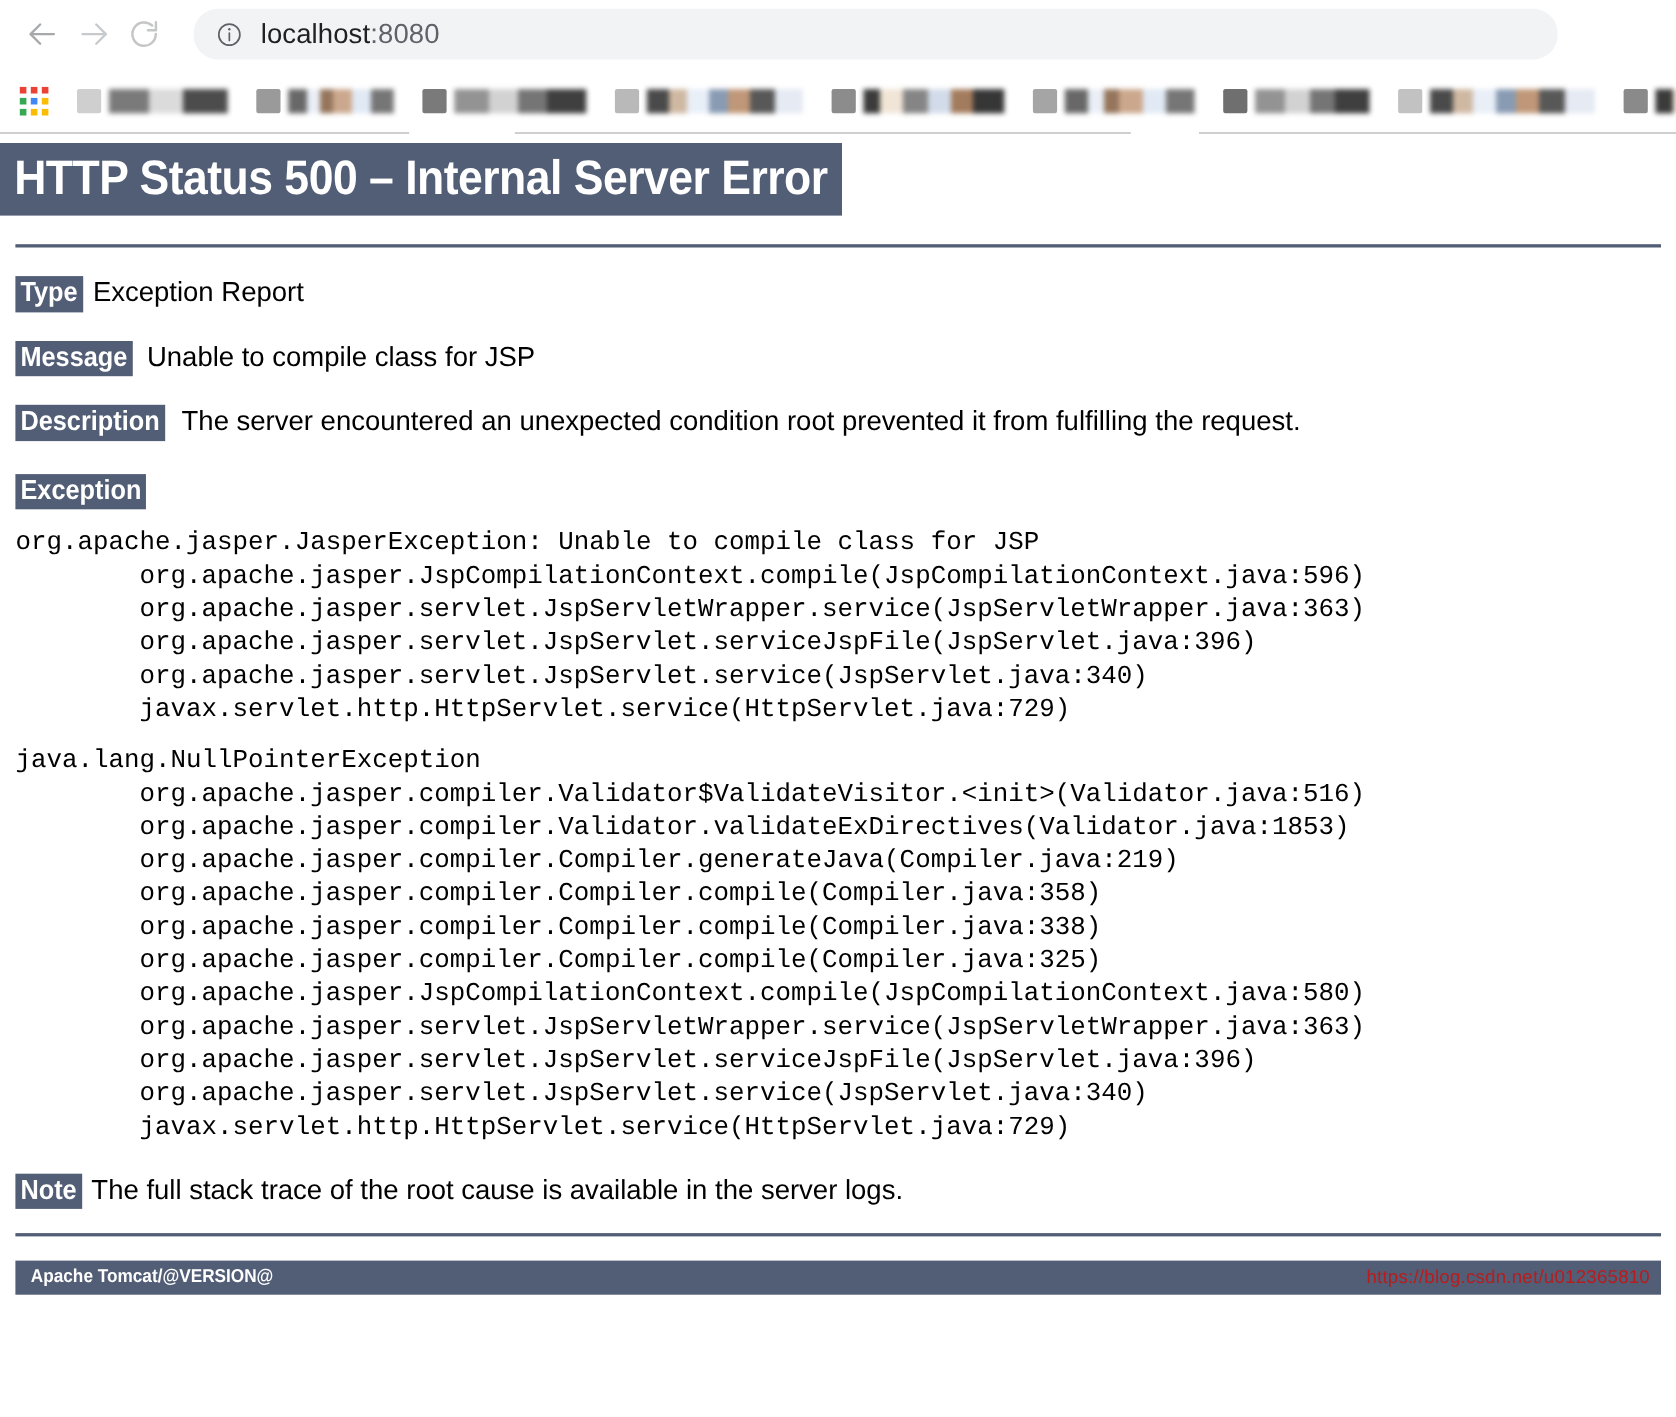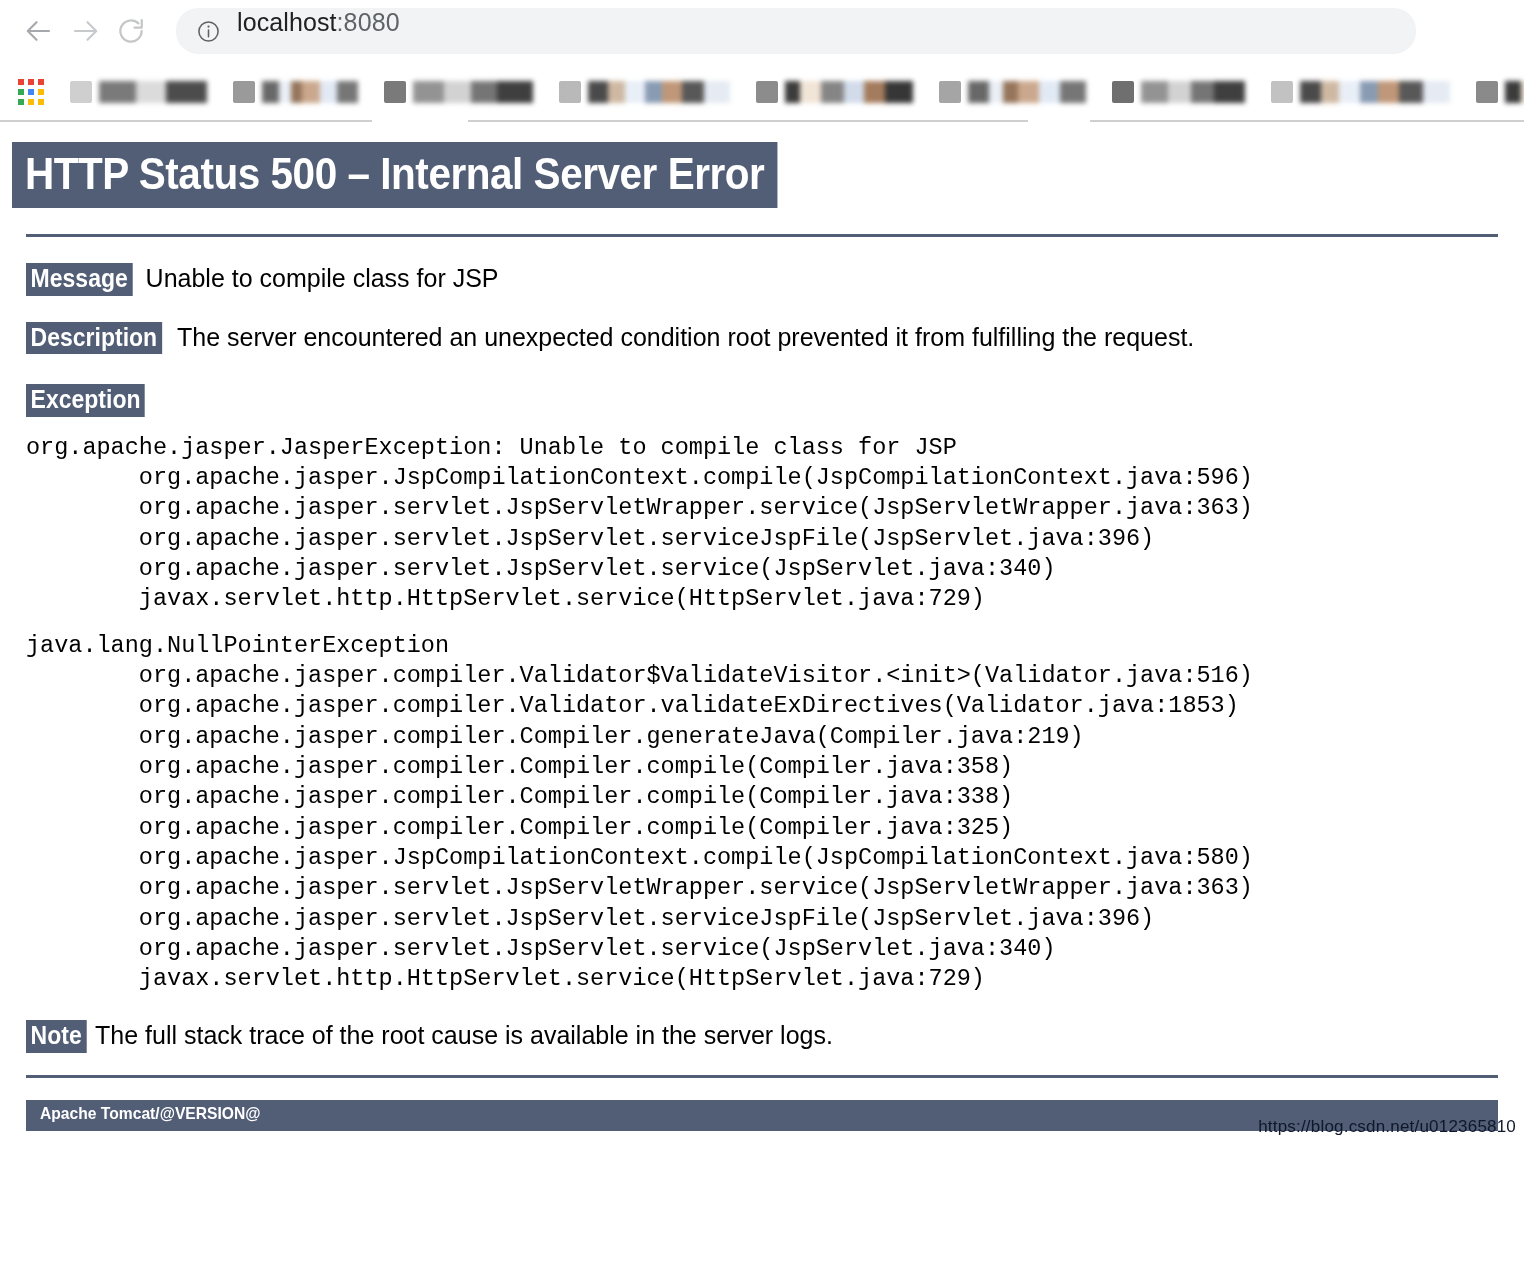--- a/index.html
+++ b/index.html
@@ -38,20 +38,21 @@
   .nav-btn svg { display: block; }
   .nav-btn.disabled svg { opacity: 0.55; }
 
   .omnibox {
     margin-left: 22px;
     flex: 1 1 auto;
     height: 46px;
     background: #f1f3f4;
     border-radius: 22px;
     display: flex;
+    align-items: center;
     padding: 0 20px;
     box-sizing: border-box;
     max-width: 1240px;
     cursor: text;
   }
   .info-icon {
     flex: 0 0 auto;
     margin-right: 16px;
     display: flex;
     align-items: center;
@@ -137,21 +138,21 @@
   }
   .bm-sep-line {
     position: absolute;
     bottom: 0;
     height: 2px;
     background: #cfcfcf;
   }
 
   
   .page {
-    padding: 12px;
+    padding: 0;
     background: #ffffff;
     position: relative;
   }
   .err-title {
     background: #525D76;
     color: #ffffff;
     font-family: "Liberation Sans", sans-serif;
     font-weight: bold;
     font-size: 44px;
     line-height: 1.28;
@@ -213,24 +214,24 @@
     margin: 22px 14px 0 14px;
     transform: none;
   }
   .footer-bar span {
     display: inline-block;
     transform: scaleX(0.92);
     transform-origin: left center;
   }
   .watermark {
     position: absolute;
-    right: 8px;
+    right: 24px;
     bottom: 6px;
     font-size: 17px;
-    color: #0f172a;
+    color: #b91c1c;
     font-family: "Liberation Sans", sans-serif;
     letter-spacing: 0.2px;
     user-select: none;
   }
 </style>
 </head>
 <body>
 
 <div class="browser-chrome">
 
@@ -325,20 +326,24 @@
 </div>
 
 <div class="page">
 
   <div class="title-wrap">
     <h1 class="err-title">HTTP Status 500 – Internal Server Error</h1>
   </div>
 
   <hr class="rule">
 
+  <p class="field">
+    <span class="tag">Type</span>
+    <span class="body">Exception Report</span>
+  </p>
 
   <p class="field">
     <span class="tag">Message</span>
     <span class="body">Unable to compile class for JSP</span>
   </p>
 
   <p class="field">
     <span class="tag">Description</span>
     <span class="body">The server encountered an unexpected condition root prevented it from fulfilling the request.</span>
   </p>

